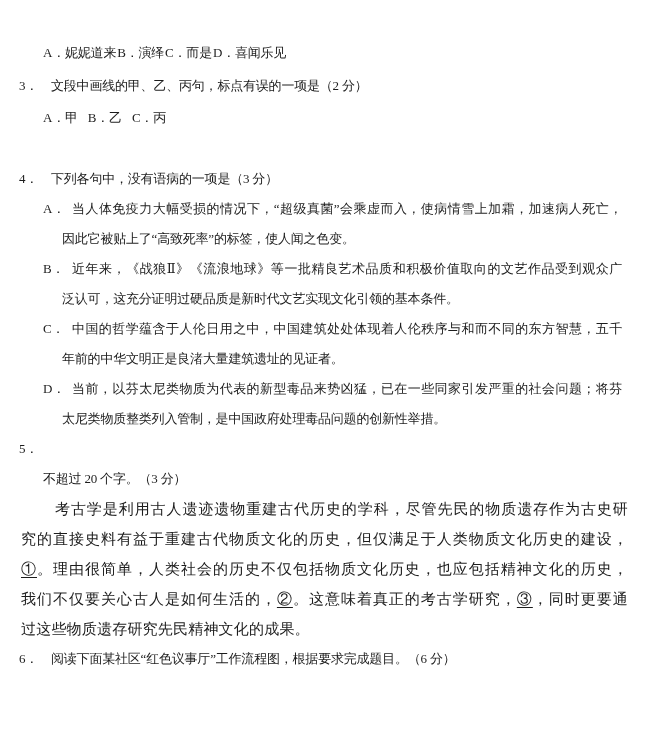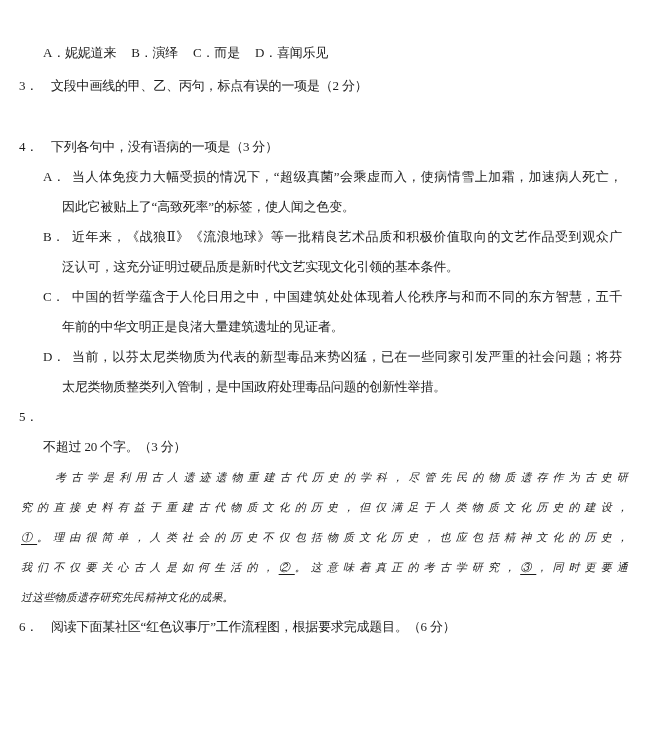--- a/index.html
+++ b/index.html
@@ -11,36 +11,35 @@
   .page{position:relative;width:650px;height:756px;background:#ffffff;}
   .row{
     height:30px;line-height:30px;font-size:13px;letter-spacing:-0.2px;
     white-space:nowrap;
   }
   .x29{padding-left:19px;}
   .x43{padding-left:43px;}
   .x62{padding-left:62px;}
   .pr28{padding-right:28px;}
   .flexrow{display:flex;align-items:baseline;}
-  .gap15{gap:15px;}
+  .gap15{gap:1px;}
   .gap10{gap:10px;}
   .qnum{display:inline-block;width:32px;flex:0 0 32px;}
   .optlabel{display:inline-block;width:29px;flex:0 0 29px;}
   .jtext{
     flex:1 1 auto;white-space:normal;
     text-align:justify;text-align-last:justify;
   }
   .mt3{margin-top:3px;}
   .mt2{margin-top:2px;}
   .mt31{margin-top:31px;}
   .mt38{margin-top:38px;}
   
   .prow{
-    height:30px;line-height:30px;font-size:11px;letter-spacing:0.2px;
-    font-style:italic;
+    height:30px;line-height:30px;font-size:15px;letter-spacing:0.2px;
     padding-left:21px;padding-right:22px;
     text-align:justify;text-align-last:justify;
   }
   .prow.first{padding-left:55px;}
   .prow.last{text-align-last:left;}
   .blanknum{text-decoration:underline;text-underline-offset:3px;}
 </style>
 </head>
 <body>
 
@@ -48,20 +47,25 @@
 
   <div class="row x43 flexrow gap15 mt38">
     <span>A．妮妮道来</span>
     <span>B．演绎</span>
     <span>C．而是</span>
     <span>D．喜闻乐见</span>
   </div>
 
   <div class="row x29 mt3">
     <span class="qnum">3．</span><span>文段中画线的甲、乙、丙句，标点有误的一项是（2 分）</span>
+  </div>
+  <div class="row x43 flexrow gap10 mt2">
+    <span>A．甲</span>
+    <span>B．乙</span>
+    <span>C．丙</span>
   </div>
 
   <div class="row x29 mt31">
     <span class="qnum">4．</span><span>下列各句中，没有语病的一项是（3 分）</span>
   </div>
 
   <div class="row x43 flexrow pr28">
     <span class="optlabel">A．</span>
     <span class="jtext">当人体免疫力大幅受损的情况下，“超级真菌”会乘虚而入，使病情雪上加霜，加速病人死亡，</span>
   </div>

